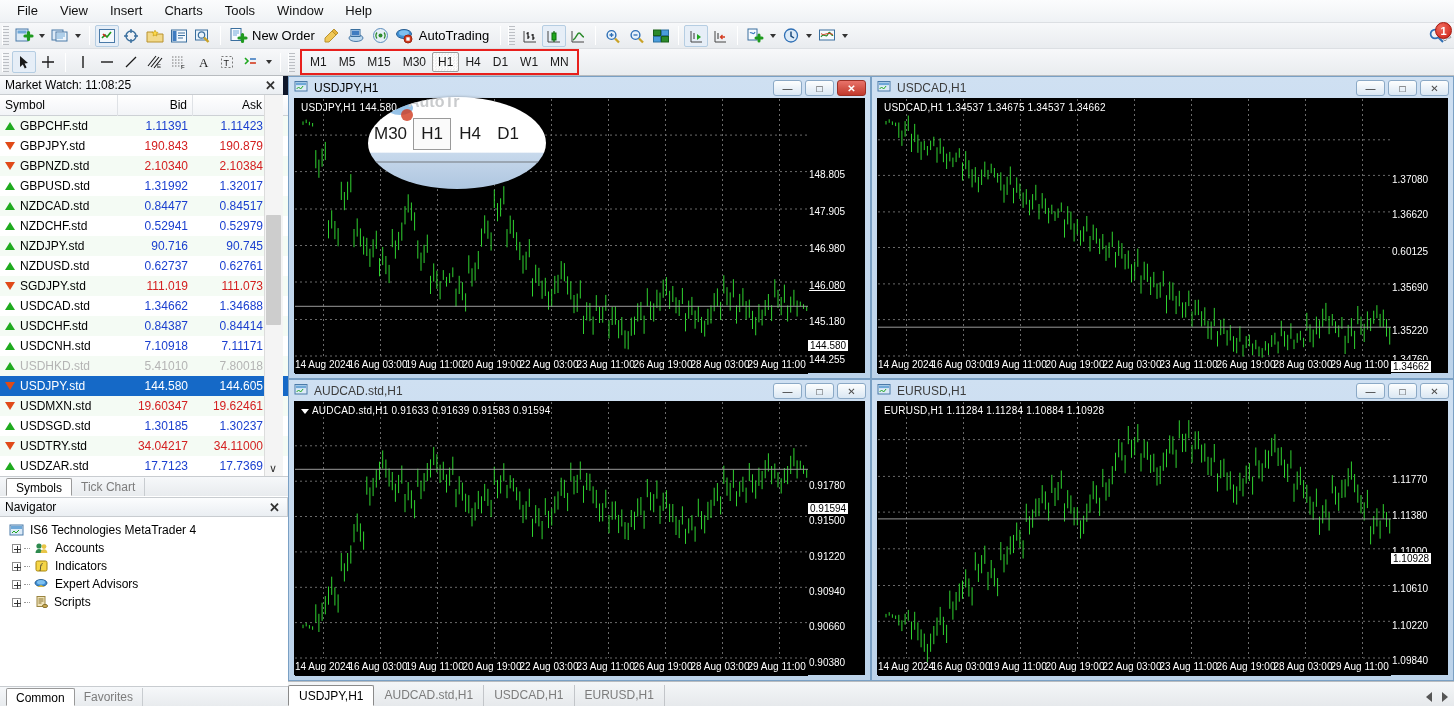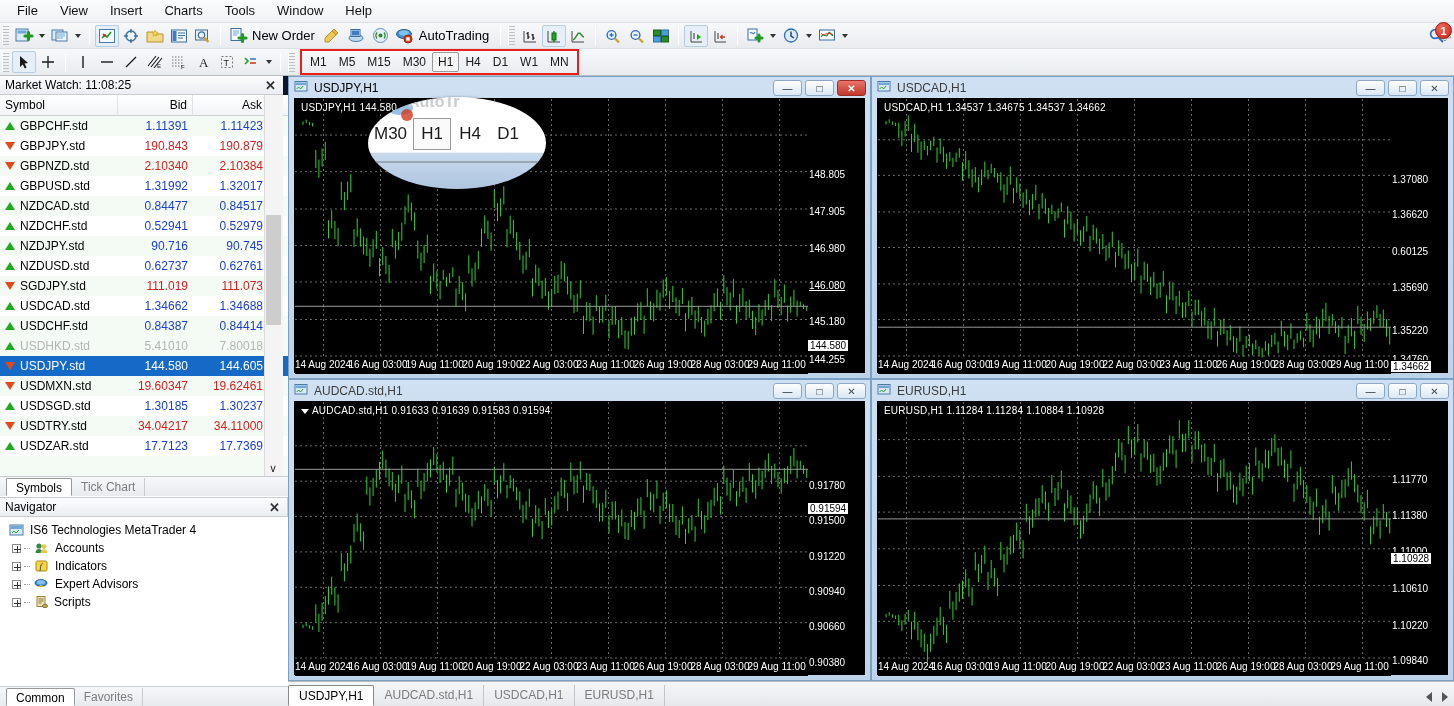--- a/index.html
+++ b/index.html
@@ -608,20 +608,28 @@
               <div class="c-bid num up">1.34662</div>
               <div class="c-ask num up">1.34688</div>
             </div>
             <div class="mw-row">
               <div class="c-sym">
                 <span class="arrow-up"></span>
                 <span class="sym-txt">USDCHF.std</span>
               </div>
               <div class="c-bid num up">0.84387</div>
               <div class="c-ask num up">0.84414</div>
+            </div>
+            <div class="mw-row alt">
+              <div class="c-sym">
+                <span class="arrow-up"></span>
+                <span class="sym-txt">USDCNH.std</span>
+              </div>
+              <div class="c-bid num up">7.10918</div>
+              <div class="c-ask num up">7.11171</div>
             </div>
             <div class="mw-row dim">
               <div class="c-sym">
                 <span class="arrow-up"></span>
                 <span class="sym-txt">USDHKD.std</span>
               </div>
               <div class="c-bid num grey">5.41010</div>
               <div class="c-ask num grey">7.80018</div>
             </div>
             <div class="mw-row alt selected">

